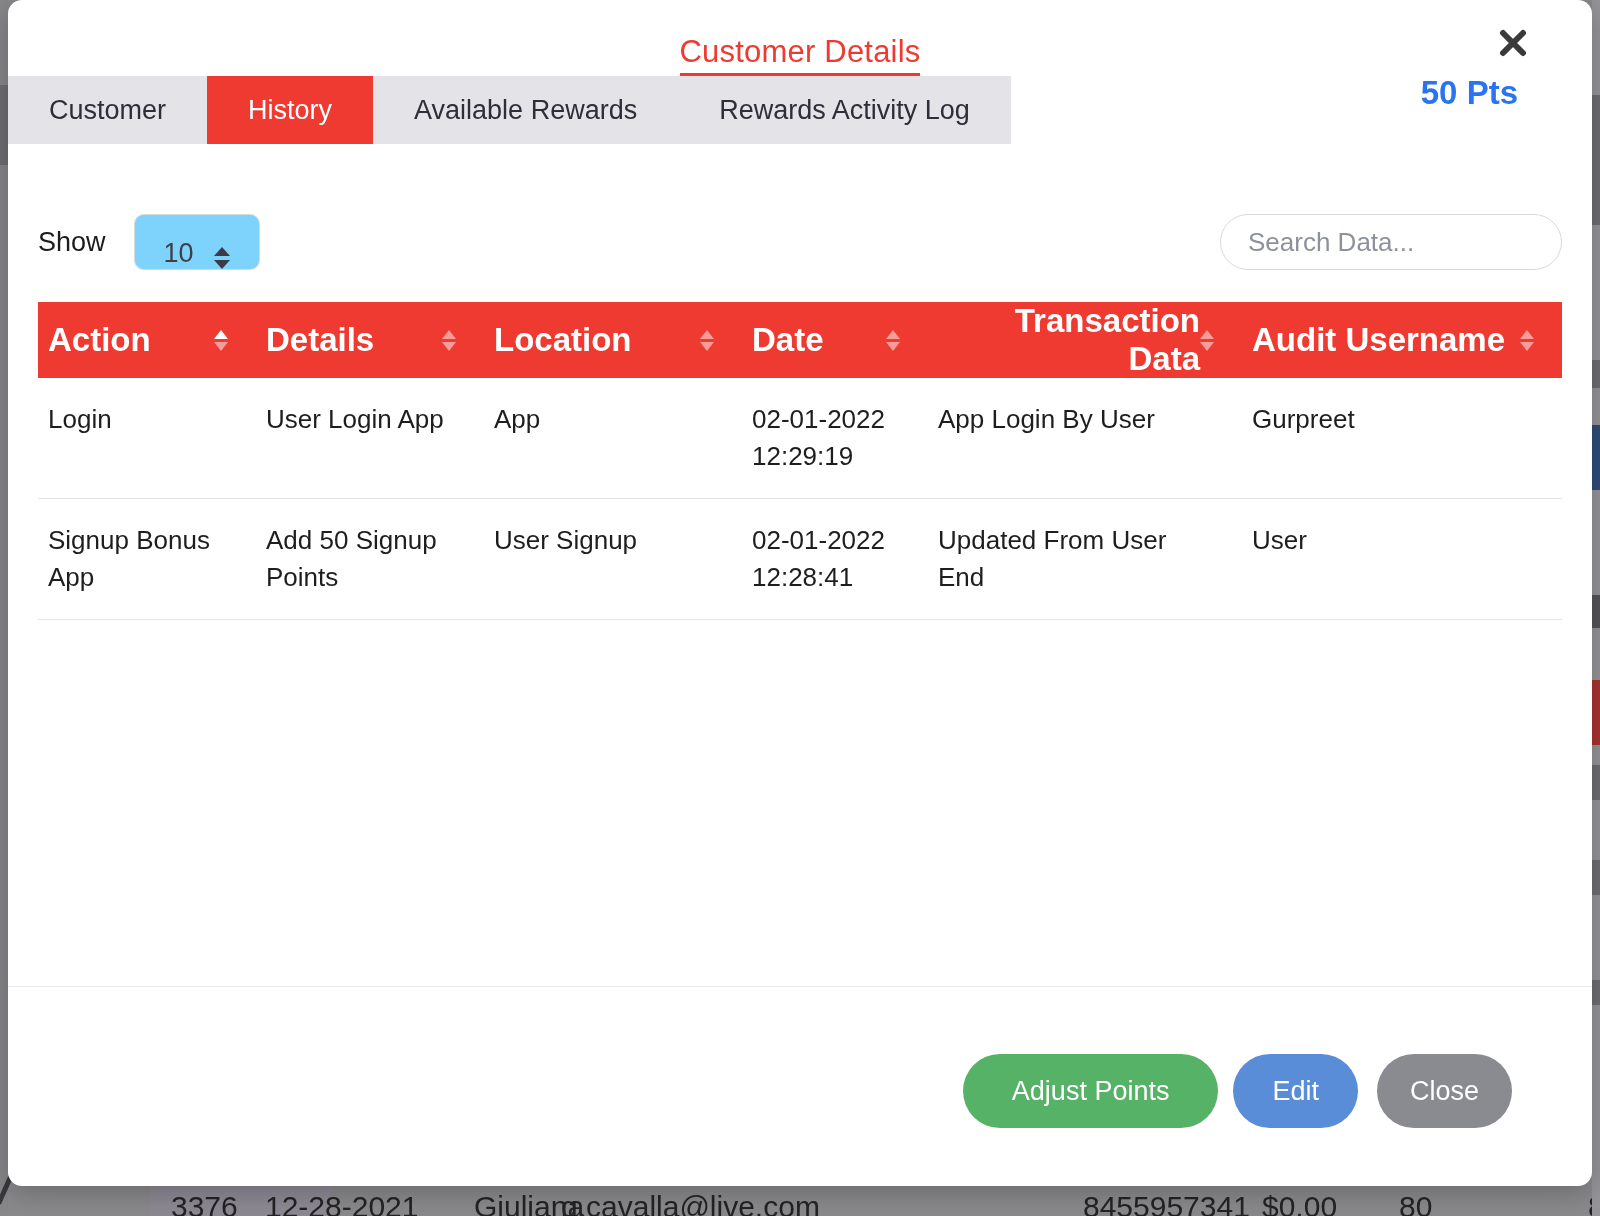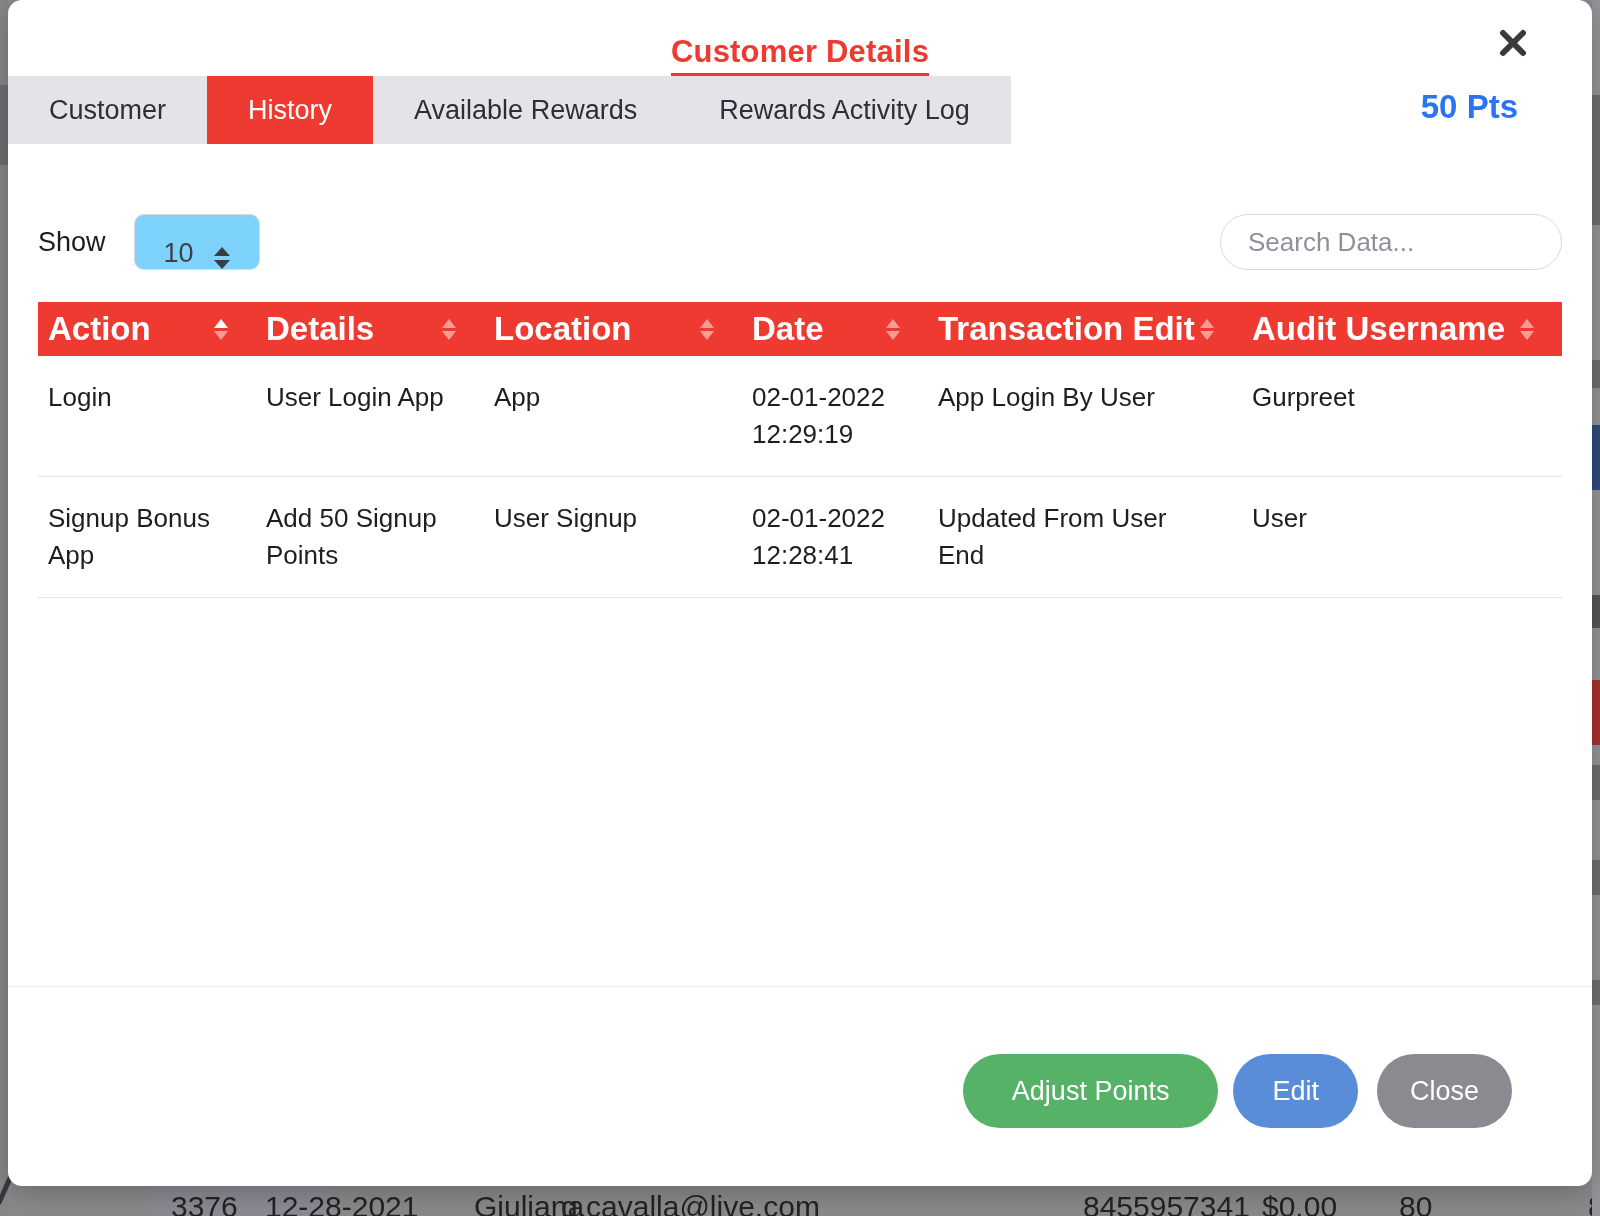--- a/index.html
+++ b/index.html
@@ -28,28 +28,28 @@
   .rf7 { top:860px; height:35px;  background:#6f6f73; }
   .rf8 { top:980px; height:25px;  background:#6f6f73; }
 
   
   .modal { position:absolute; left:8px; top:0; width:1584px; height:1186px;
     background:#ffffff; border-radius:14px; box-shadow:0 6px 30px rgba(0,0,0,.25); }
 
   .close-btn { position:absolute; top:26px; right:62px; width:34px; height:34px; cursor:pointer; }
 
   .title-row { text-align:center; padding-top:34px; height:76px; }
-  .modal-title { display:inline-block; font-size:31px; font-weight:700; color:#ee3a31;
+  .modal-title { display:inline-block; font-size:31px; font-weight:400; color:#ee3a31;
     border-bottom:3px solid #ee3a31; padding-bottom:3px; letter-spacing:.2px; }
 
   .tabs { display:inline-flex; background:#e4e3e8; height:68px; }
   .tab { display:flex; align-items:center; padding:0 41px; font-size:27px; color:#2e2e3a; cursor:pointer; }
   .tab.active { background:#ee3a31; color:#ffffff; }
 
-  .pts { position:absolute; top:88px; right:74px; font-size:33px; font-weight:700; color:#2a74f2; }
+  .pts { position:absolute; top:74px; right:74px; font-size:33px; font-weight:700; color:#2a74f2; }
 
   .content { padding:0 30px; }
 
   .controls { margin-top:70px; display:flex; align-items:center; }
   .show-label { font-size:27px; color:#1c1c1e; margin-right:28px; }
   .page-size { width:126px; height:56px; border:1px solid #d9d9de; border-radius:10px;
     display:flex; align-items:flex-end; justify-content:center; gap:20px;
     font-size:27px; color:#3f3f47; cursor:pointer; background:#7dd3fc; }
   .caret-stack { display:flex; flex-direction:column; gap:4px; }
   .caret-up   { width:0; height:0; border-left:8px solid transparent; border-right:8px solid transparent; border-bottom:9px solid #3c3c46; }
@@ -195,21 +195,21 @@
             <div class="th-inner">
                 <span>Date</span>
               <span class="sort">
                   <span class="up"></span>
                   <span class="down"></span>
                 </span>
               </div>
           </th>
           <th>
             <div class="th-inner">
-                <span>Transaction Edit</span>
+                <span>Transaction Data</span>
               <span class="sort">
                   <span class="up"></span>
                   <span class="down"></span>
                 </span>
               </div>
           </th>
           <th>
             <div class="th-inner">
                 <span>Audit Username</span>
               <span class="sort">

